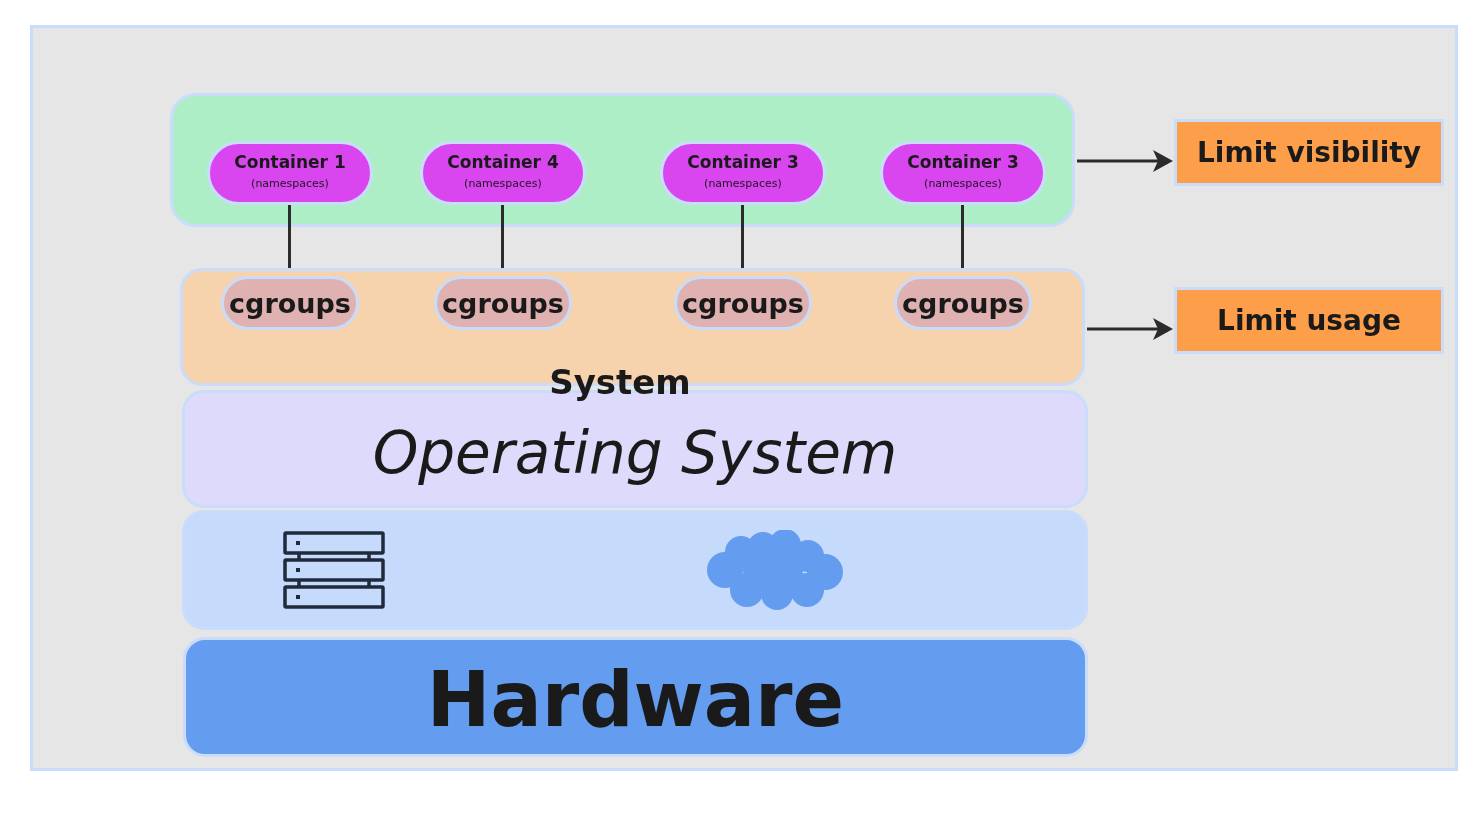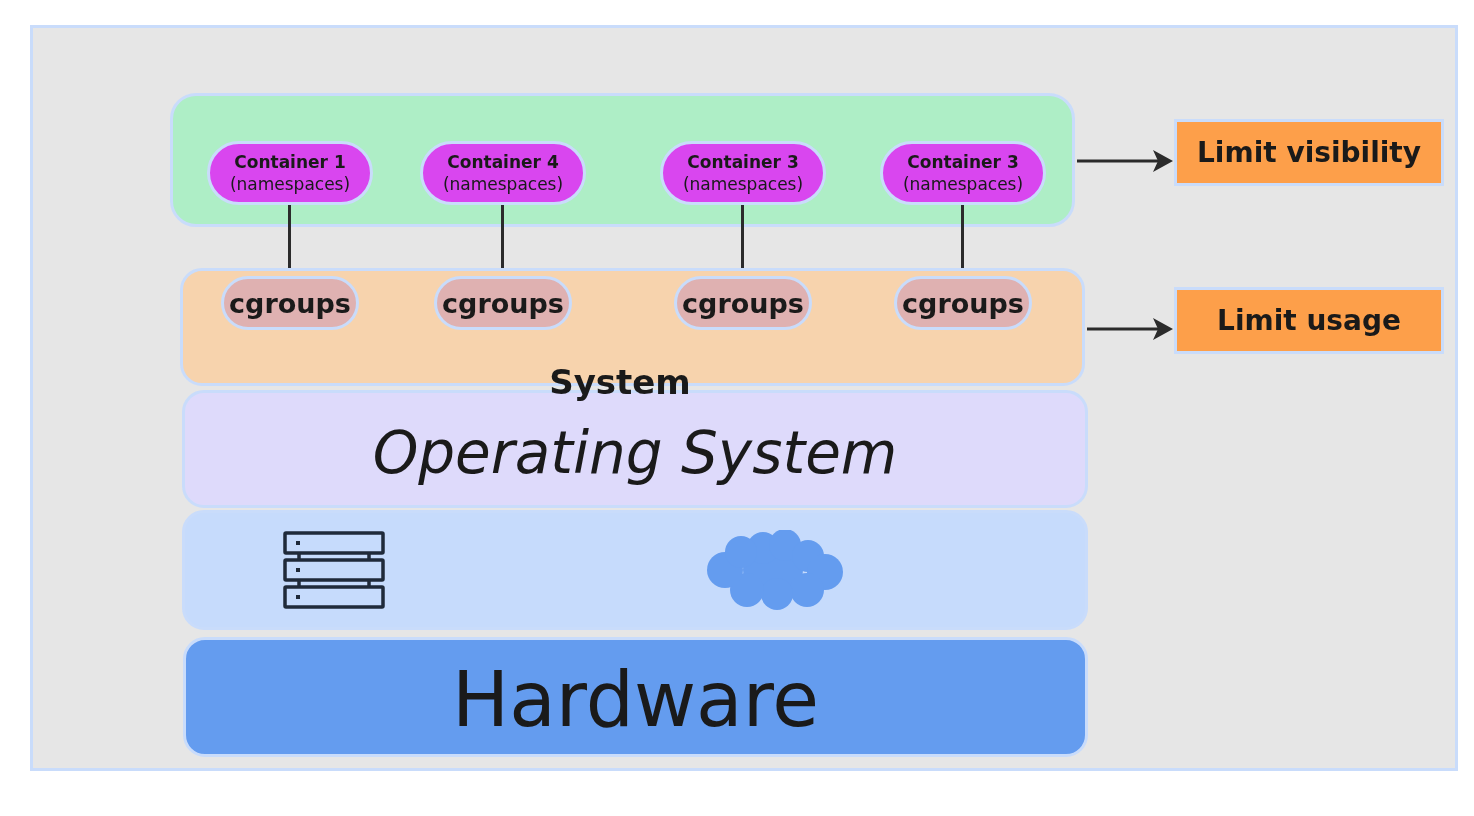--- a/index.html
+++ b/index.html
@@ -11,32 +11,32 @@
   .containers { left: 170px; top: 93px; width: 905px; height: 134px; background: #aeeec6; border-radius: 26px; }
   .kernel { left: 180px; top: 268px; width: 905px; height: 118px; background: #f7d3ad; border-radius: 22px; }
   .os { left: 182px; top: 390px; width: 906px; height: 118px; background: #dedafb; border-radius: 22px; }
   .infra { left: 182px; top: 510px; width: 906px; height: 120px; background: #c6dbfc; border-radius: 22px; }
   .hardware { left: 183px; top: 637px; width: 905px; height: 120px; background: #649cef; border-radius: 22px; }
 
   .pill { position: absolute; box-sizing: border-box; border: 3px solid #c9dcfb;
           display: flex; flex-direction: column; align-items: center; justify-content: center; text-align: center; }
   .container-pill { width: 166px; height: 64px; background: #d946ef; border-radius: 32px; top: 141px; }
   .container-pill .t1 { font-weight: bold; font-size: 17px; line-height: 22px; }
-  .container-pill .t2 { font-size: 17px; line-height: 22px; }
+  .container-pill .t2 { font-size: 11px; line-height: 22px; }
   .cg-pill { width: 138px; height: 54px; background: #dfb1b1; border-radius: 32px; top: 276px;
              font-weight: bold; font-size: 27px; }
 
   .vline { position: absolute; width: 3px; background: #2b2b2b; top: 205px; height: 71px; }
 
   .kernel-label { position: absolute; left: 540px; top: 362px; width: 160px; text-align: center;
                   font-weight: bold; font-size: 34px; line-height: 40px; }
   .os-label { position: absolute; left: 182px; top: 418px; width: 906px; text-align: center;
               font-size: 58px; line-height: 70px; font-style: italic; }
   .hw-label { position: absolute; left: 183px; top: 655px; width: 905px; text-align: center;
-              font-weight: normal; font-size: 76px; line-height: 90px; }
+              font-weight: bold; font-size: 76px; line-height: 90px; }
 
   .result-box { position: absolute; left: 1174px; width: 270px; height: 67px; box-sizing: border-box;
                 background: #fd9f4a; border: 3px solid #c9dcfb; display: flex; align-items: center; justify-content: center;
                 font-weight: bold; font-size: 28px; }
   .arrow { position: absolute; }
   .icon { position: absolute; }
 </style>
 </head>
 <body>
 

